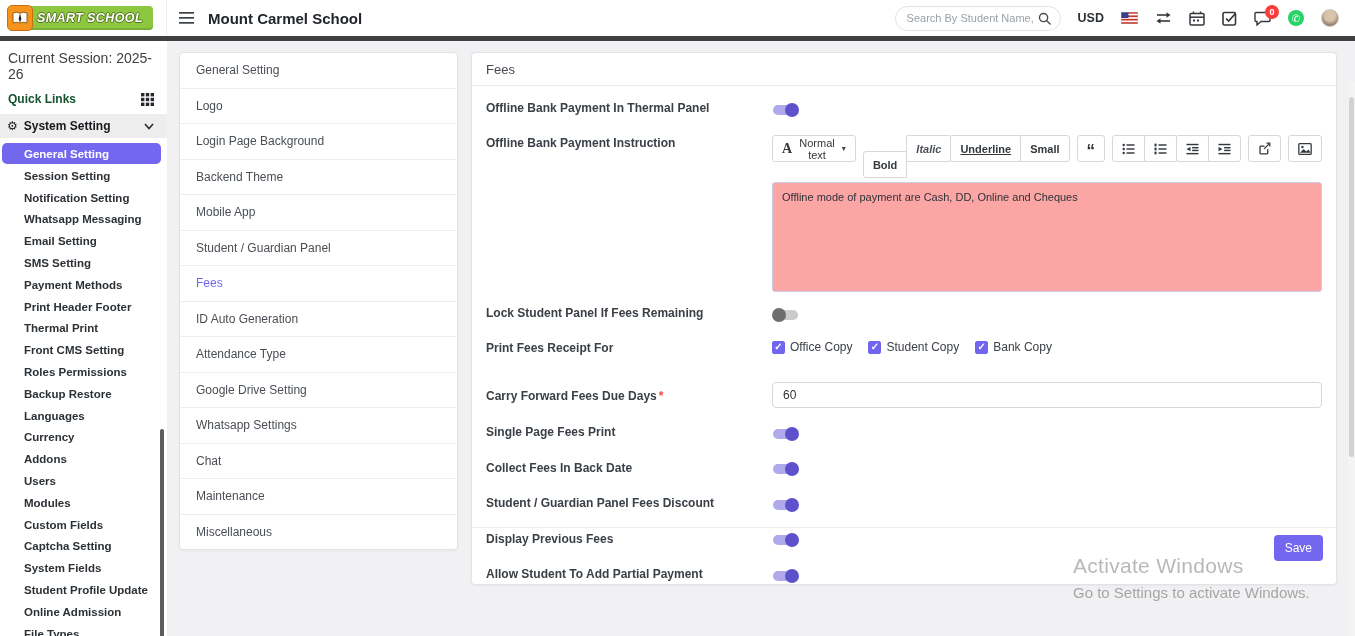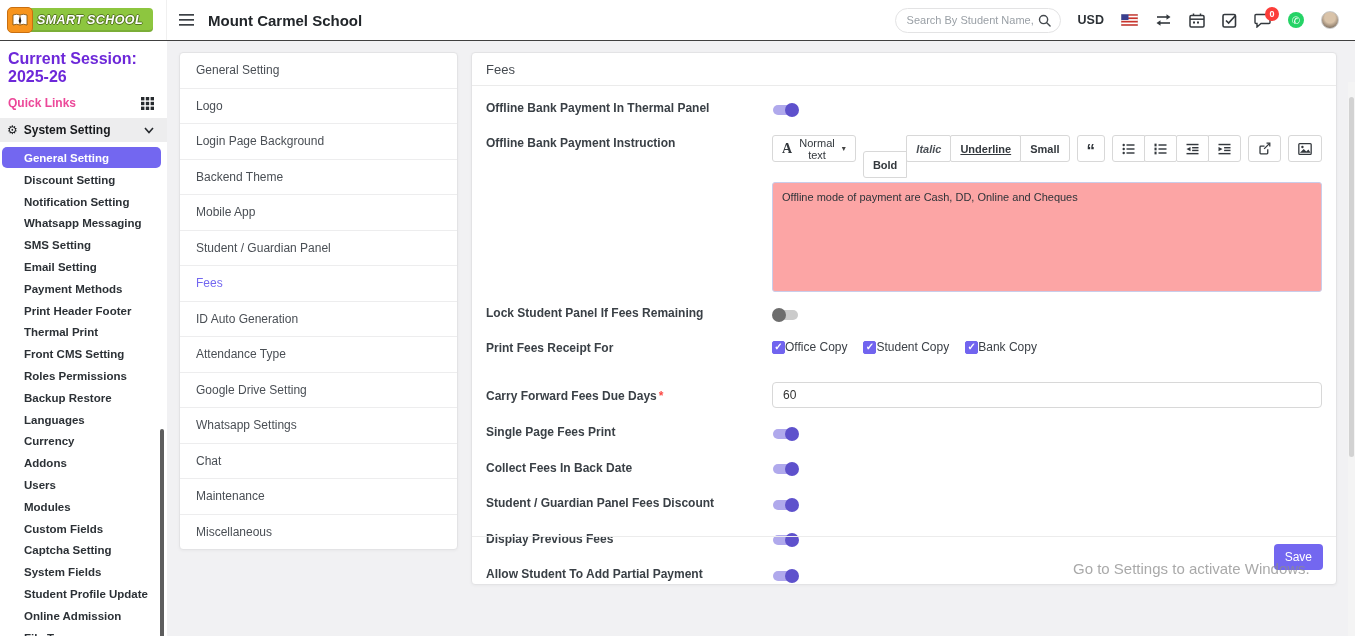--- a/index.html
+++ b/index.html
@@ -7,43 +7,43 @@
   body {
     position: relative;
     font-family: "Liberation Sans", sans-serif;
     background: #f1f1f3;
     overflow: hidden;
     color: #2f3337;
   }
   
   .topbar {
     position: absolute; left:0; top:0; width:1355px; height:41px;
-    background:#fff; border-bottom:1px solid #404040;
+    background:#fff; border-bottom:5px solid #404040;
     display:flex; align-items:center; z-index:5;
   }
   .brand { width:167px; height:100%; flex:none; display:flex; align-items:center; padding-left:9px; border-right:1px solid #f0f0f0; }
   .logo-badge { position:relative; background:#8dc63f; border-radius:4px; height:24px; display:flex; align-items:center; padding:0 10px 0 28px; box-shadow:inset 0 -2px 0 rgba(0,0,0,.12); }
   .logo-book { position:absolute; left:-2px; top:-1px; width:26px; height:26px; background:#f7941d; border-radius:5px; border:1px solid #c96f10; display:flex; align-items:center; justify-content:center; }
   .logo-text { font-size:12.5px; font-weight:800; font-style:italic; color:#fff; letter-spacing:.4px; white-space:nowrap;
     text-shadow:-1px 0 0 #55771f, 1px 0 0 #55771f, 0 -1px 0 #55771f, 0 1px 0 #55771f; }
   .hamburger { margin-left:12px; cursor:pointer; display:flex; }
   .page-title { margin-left:14px; font-size:15px; font-weight:700; color:#22262a; }
   .top-right { margin-left:auto; display:flex; align-items:center; gap:17px; padding-right:16px; }
   .searchbox { width:166px; height:25px; border:1px solid #e3e3e4; border-radius:13px; display:flex; align-items:center; padding:0 9px 0 11px; background:#fff; }
   .searchbox input { border:none; outline:none; flex:1; min-width:0; font-size:11px; color:#6b7075; font-family:"Liberation Sans",sans-serif; background:transparent; }
   .searchbox input::placeholder { color:#9aa0a6; }
   .usd { font-size:12.5px; font-weight:700; color:#2c3136; }
   .topicon { display:flex; align-items:center; position:relative; cursor:pointer; }
   .badge { position:absolute; top:-6px; right:-8px; min-width:14px; height:14px; border-radius:8px; background:#fc3d39; color:#fff; font-size:9px; font-weight:700; display:flex; align-items:center; justify-content:center; padding:0 3px; }
   .wa-circle { width:16px; height:16px; border-radius:50%; background:#25d366; color:#fff; display:flex; align-items:center; justify-content:center; font-size:10px; font-family:"DejaVu Sans",sans-serif; }
   .avatar { width:18px; height:18px; border-radius:50%; background:radial-gradient(circle at 50% 35%, #d9c3a9 0 40%, #8d7c6b 75%, #5f554b 100%); border:1px solid #c9c9c9; }
   
   .sidebar { position:absolute; left:0; top:41px; width:167px; bottom:0; background:#fff; z-index:4; overflow:hidden; }
-  .session { padding:9px 8px 7px; font-size:16px; font-weight:700; color:#6d28d9; }
-  .qlinks { display:flex; justify-content:space-between; align-items:center; padding:3px 13px 8px 8px; font-size:12px; font-weight:600; color:#ec4899; cursor:pointer; }
+  .session { padding:9px 8px 7px; font-size:14px; font-weight:400; color:#404040; }
+  .qlinks { display:flex; justify-content:space-between; align-items:center; padding:3px 13px 8px 8px; font-size:12px; font-weight:600; color:#14532d; cursor:pointer; }
   .sechead { display:flex; align-items:center; gap:6px; background:#ededee; padding:5px 13px 5px 7px; font-size:12px; font-weight:700; color:#17191c; cursor:pointer; }
   .sechead .gear { font-family:"DejaVu Sans",sans-serif; font-size:12px; line-height:1; }
   .sechead .lbl { flex:1; }
   .snav { list-style:none; padding-top:4px; }
   .snav-item { height:21.8px; display:flex; align-items:center; padding-left:24px; font-size:11.5px; font-weight:600; color:#2c3136; cursor:pointer; white-space:nowrap; }
   .snav-item[data-active="true"] { background:#7367f0; color:#fff; border-radius:5px; margin:1px 6px 1px 2px; padding-left:22px; height:21px; }
   .side-scrollthumb { position:absolute; right:3px; top:388px; width:4px; height:260px; background:#5d5d5d; border-radius:2px; }
   
   .content { position:absolute; left:167px; top:41px; right:0; bottom:0; background:#f1f1f3; }
   .card { background:#fff; border:1px solid #e3e3e5; border-radius:4px; box-shadow:0 1px 3px rgba(0,0,0,.04); }
@@ -52,31 +52,31 @@
   .tab-item:last-child { border-bottom:none; }
   .tab-item[data-active="true"] { color:#7367f0; }
   .main-card { position:absolute; left:304px; top:11px; width:866px; height:533px; }
   .panel-head { padding:9px 14px 8px; border-bottom:1px solid #ebebeb; font-size:13px; color:#454a50; }
   .panel-body { padding:14px 14px 0; }
   .frow { display:flex; align-items:flex-start; margin-bottom:17px; }
   .frow.center { align-items:center; }
   .flabel { width:286px; flex:none; font-size:12px; font-weight:600; color:#3a4046; padding-top:1px; }
   .req { color:#fb4a46; margin-left:2px; }
   .fctrl { flex:1; min-width:0; }
-  .panel-foot { position:absolute; left:0; right:0; bottom:7px; height:41px; border-top:1px solid #ececec; display:flex; align-items:center; justify-content:flex-end; padding-right:13px; }
+  .panel-foot { position:absolute; left:0; right:0; bottom:16px; height:41px; border-top:1px solid #ececec; display:flex; align-items:center; justify-content:flex-end; padding-right:13px; }
   .save-btn { background:#7367f0; color:#fff; border:none; border-radius:4px; font-size:12px; font-family:"Liberation Sans",sans-serif; padding:6px 11px; cursor:pointer; }
   
   .toggle { position:relative; display:inline-block; width:28px; height:14px; cursor:pointer; vertical-align:middle; }
   .toggle::before { content:""; position:absolute; left:1px; top:2px; width:25px; height:10px; border-radius:5px; background:#cbcbcb; }
   .toggle[data-state="on"]::before { background:#b0a9ec; }
   .toggle .knob { position:absolute; top:0; left:0; width:14px; height:14px; border-radius:50%; background:#6d6d6d; }
   .toggle[data-state="on"] .knob { left:13px; background:#5e51cc; }
   
   .cbwrap { display:flex; align-items:center; gap:16px; }
-  .cbitem { display:flex; align-items:center; cursor:pointer; }
+  .cbitem { display:flex; align-items:center; gap:5px; cursor:pointer; }
   .cb { width:13px; height:13px; border-radius:2px; border:1px solid #7164ef; background:#fff; display:inline-flex; align-items:center; justify-content:center; }
   .cb[data-state="checked"] { background:#7164ef; }
   .cb[data-state="checked"]::after { content:"✓"; color:#fff; font-size:10px; font-weight:700; line-height:1; }
   .cblabel { font-size:12px; color:#3c4147; }
   
   .text-input { width:100%; height:26px; border:1px solid #d8d8d8; border-radius:4px; font-size:12px; color:#333; padding:0 10px; font-family:"Liberation Sans",sans-serif; outline:none; background:#fff; }
   
   .editor-toolbar { display:flex; gap:7px; flex-wrap:nowrap; margin-bottom:4px; }
   .btn-grp { display:flex; }
   .ed-btn { background:#fff; border:1px solid #d8d8d8; color:#33383d; font-size:11px; font-family:"Liberation Sans",sans-serif; padding:5px 9px; height:27px; display:flex; align-items:center; gap:4px; cursor:pointer; }
@@ -218,37 +218,37 @@
         </svg>
     </span>
   </div>
   <ul class="snav">
 
       <li class="snav-item" data-active="true">
         <span>General Setting</span>
       </li>
 
       <li class="snav-item">
-        <span>Discount Setting</span>
+        <span>Session Setting</span>
       </li>
 
       <li class="snav-item">
         <span>Notification Setting</span>
       </li>
 
       <li class="snav-item">
         <span>Whatsapp Messaging</span>
       </li>
 
       <li class="snav-item">
+        <span>Email Setting</span>
+      </li>
+
+      <li class="snav-item">
         <span>SMS Setting</span>
-      </li>
-
-      <li class="snav-item">
-        <span>Email Setting</span>
       </li>
 
       <li class="snav-item">
         <span>Payment Methods</span>
       </li>
 
       <li class="snav-item">
         <span>Print Header Footer</span>
       </li>
 
@@ -564,14 +564,15 @@
       <button class="save-btn">Save</button>
     </div>
   </section>
 
   <div class="page-scrollbar">
       <div class="page-scrollthumb"></div>
     </div>
 </main>
 
 <div class="watermark">
+  <div class="wm1">Activate Windows</div>
   <div class="wm2">Go to Settings to activate Windows.</div>
 </div>
 
 </body></html>

